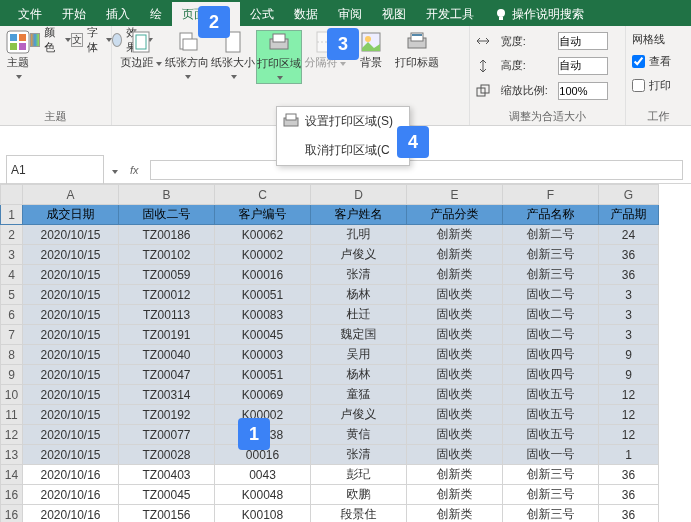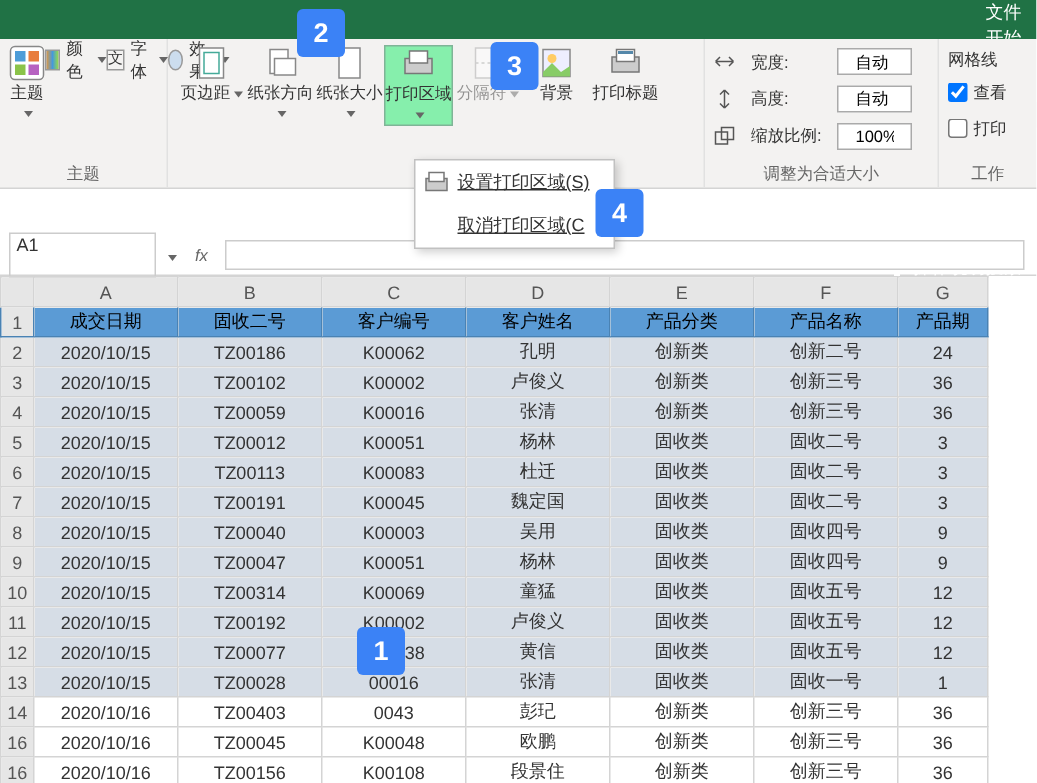--- a/index.html
+++ b/index.html
@@ -1,47 +1,47 @@
 <!DOCTYPE html>
 <html><head>
 <meta charset="utf-8">
 <style>
 * { margin:0; padding:0; box-sizing:border-box; font-family:"Microsoft YaHei","Segoe UI",sans-serif; }
 body { width:691px; height:522px; overflow:hidden; background:#fff; position:relative; font-size:12px; color:#333; }
 
 
-.tabs { background:#207245; height:26px; display:flex; align-items:flex-end; padding-left:8px; color:#fff;flex-direction:column; }
+.tabs { background:#207245; height:26px; display:flex; align-items:flex-end; padding-left:8px; color:#fff; }
 .tab { padding:0 10px; height:24px; display:flex; align-items:center; cursor:pointer; }
 .tab.active { background:#f3f2f1; color:#217346; }
 .tab.tell { display:flex; gap:4px; }
 
 
 .ribbon { background:#f3f2f1; height:100px; display:flex; border-bottom:1px solid #d4d4d4; position:relative; }
 .group { border-right:1px solid #e1e1e1; padding:4px 6px 0 6px; display:flex; flex-direction:column; justify-content:space-between; height:100%; }
 .group-label { text-align:center; color:#666; font-size:11px; height:18px; line-height:18px; }
 .bigbtn { display:flex; flex-direction:column; align-items:center; width:46px; cursor:pointer; }
 .bigbtn .ico { width:24px; height:24px; display:flex; align-items:center; justify-content:center; }
 .bigbtn .lbl { font-size:11px; text-align:center; line-height:13px; margin-top:2px; }
 .caret { border-left:3px solid transparent; border-right:3px solid transparent; border-top:4px solid #666; display:inline-block; margin-left:2px; }
 .hbtns { display:flex; }
 .themes-right { display:flex; flex-direction:row; justify-content:space-around; height:72px; }
 .mini { display:flex; align-items:center; height:20px; cursor:pointer; gap:4px; font-size:11px; }
 .mini .dot { width:14px; height:14px; border:1px solid #999; }
 
 .scalegrid { display:grid; grid-template-columns:auto auto auto; gap:2px 0; align-items:center; font-size:11px; }
-.scalegrid input { width:50px; height:18px; font-size:11px; border:1px solid #aaa; padding:0 11px; }
+.scalegrid input { width:50px; height:18px; font-size:11px; border:1px solid #aaa; padding:0 0; }
 
 
 .printmenu { position:absolute; left:276px; top:106px; background:#fff; border:1px solid #c1c1c1; box-shadow:2px 2px 6px rgba(0,0,0,.2); z-index:30; font-size:12px; }
-.printmenu .mi { padding:6px 16px 6px 28px; display:flex; align-items:center; gap:8px; cursor:pointer; white-space:nowrap;text-decoration:underline; }
+.printmenu .mi { padding:6px 16px 6px 28px; display:flex; gap:8px; cursor:pointer; white-space:nowrap; }
 .printmenu .mico { position:absolute; left:6px; width:16px; height:16px; }
 
 
 .fxbar { height:28px; display:flex; align-items:center; background:#fff; border-bottom:1px solid #d4d4d4; margin-top:30px; }
-.namebox { width:98px; border:1px solid #ccc; height:30px; margin-left:6px; padding:0 4px; display:flex; font-size:12px; }
+.namebox { width:98px; border:1px solid #ccc; height:30px; margin-left:6px; padding:0 4px; display:flex; align-items:center; font-size:12px; }
 .fxsep { width:20px; text-align:center; color:#999; }
 .fxico { margin:0 6px; width:14px; height:14px; }
 .fxedit { flex:1; border:1px solid #ccc; height:20px; margin-right:8px; padding:0 4px; }
 
 
 .sheet { position:absolute; left:0; top:184px; width:691px; }
 .grid { border-collapse:collapse; table-layout:fixed; font-size:12px; }
 .grid td, .grid th { border:1px solid #d4d4d4; height:20px; text-align:center; overflow:hidden; white-space:nowrap; padding:0 2px; }
 .grid .rh { width:22px; background:#e6e6e6; color:#555; }
 .colhead td { background:#e6e6e6; color:#555; }

